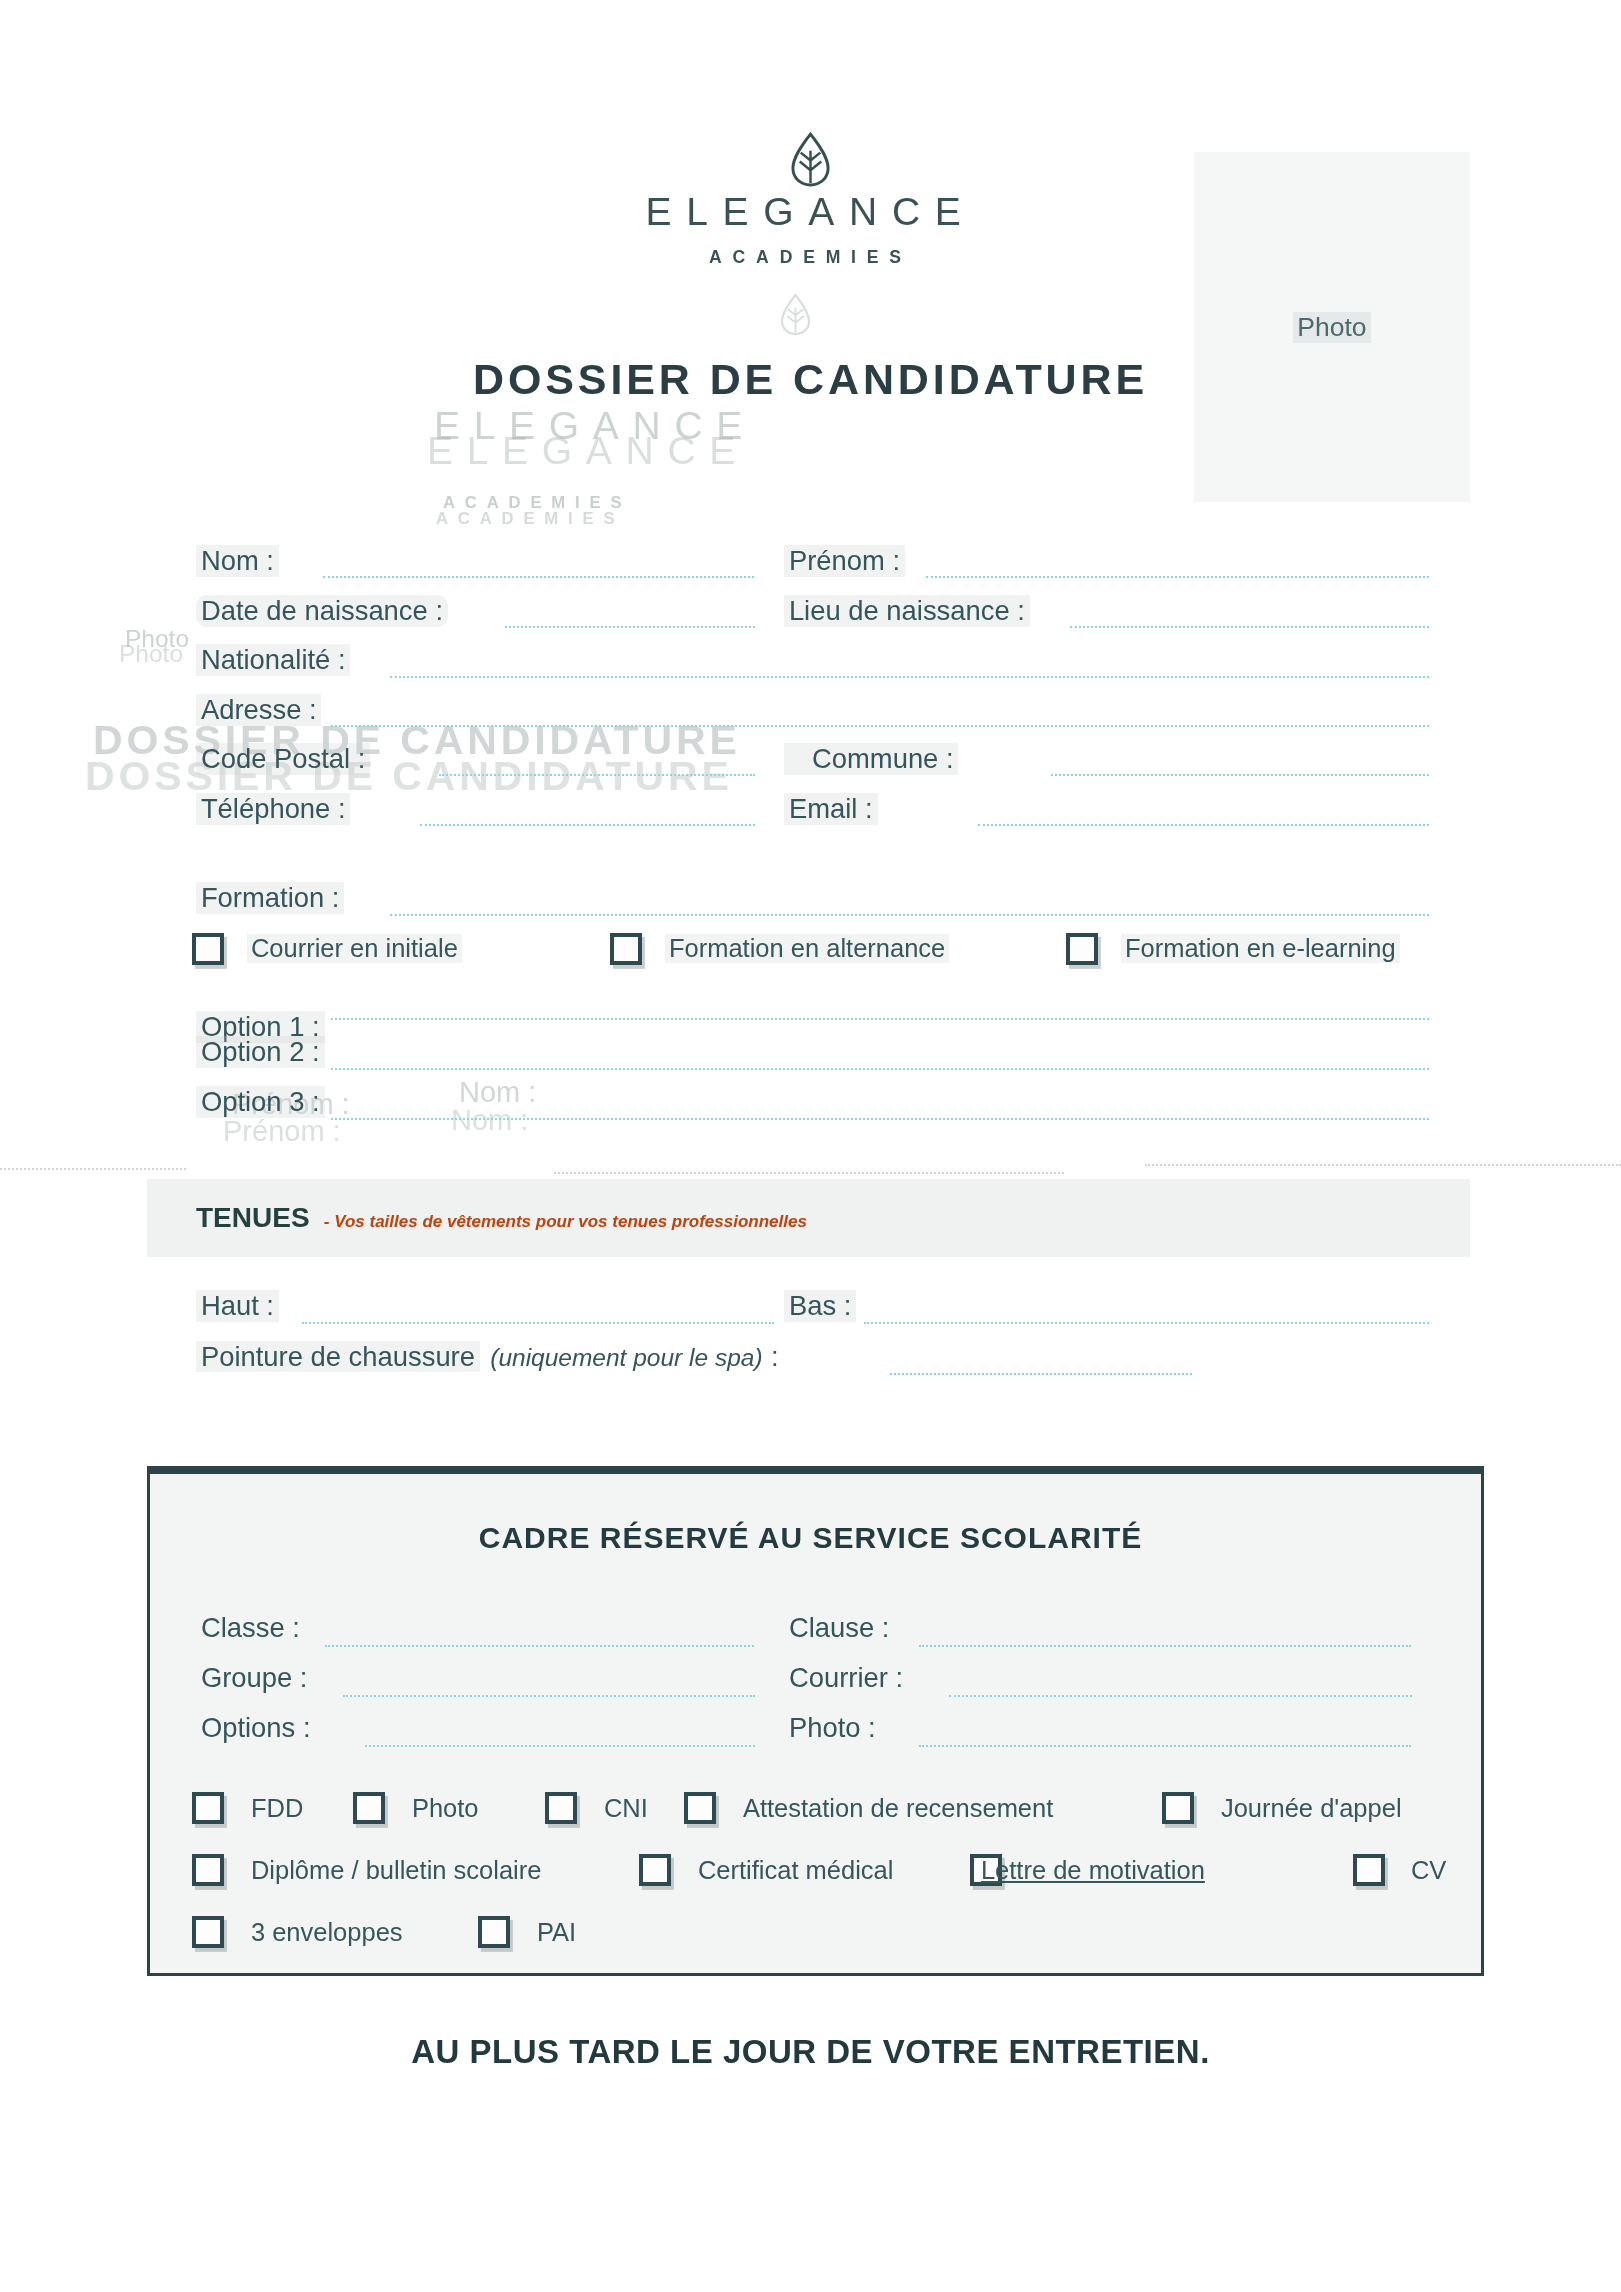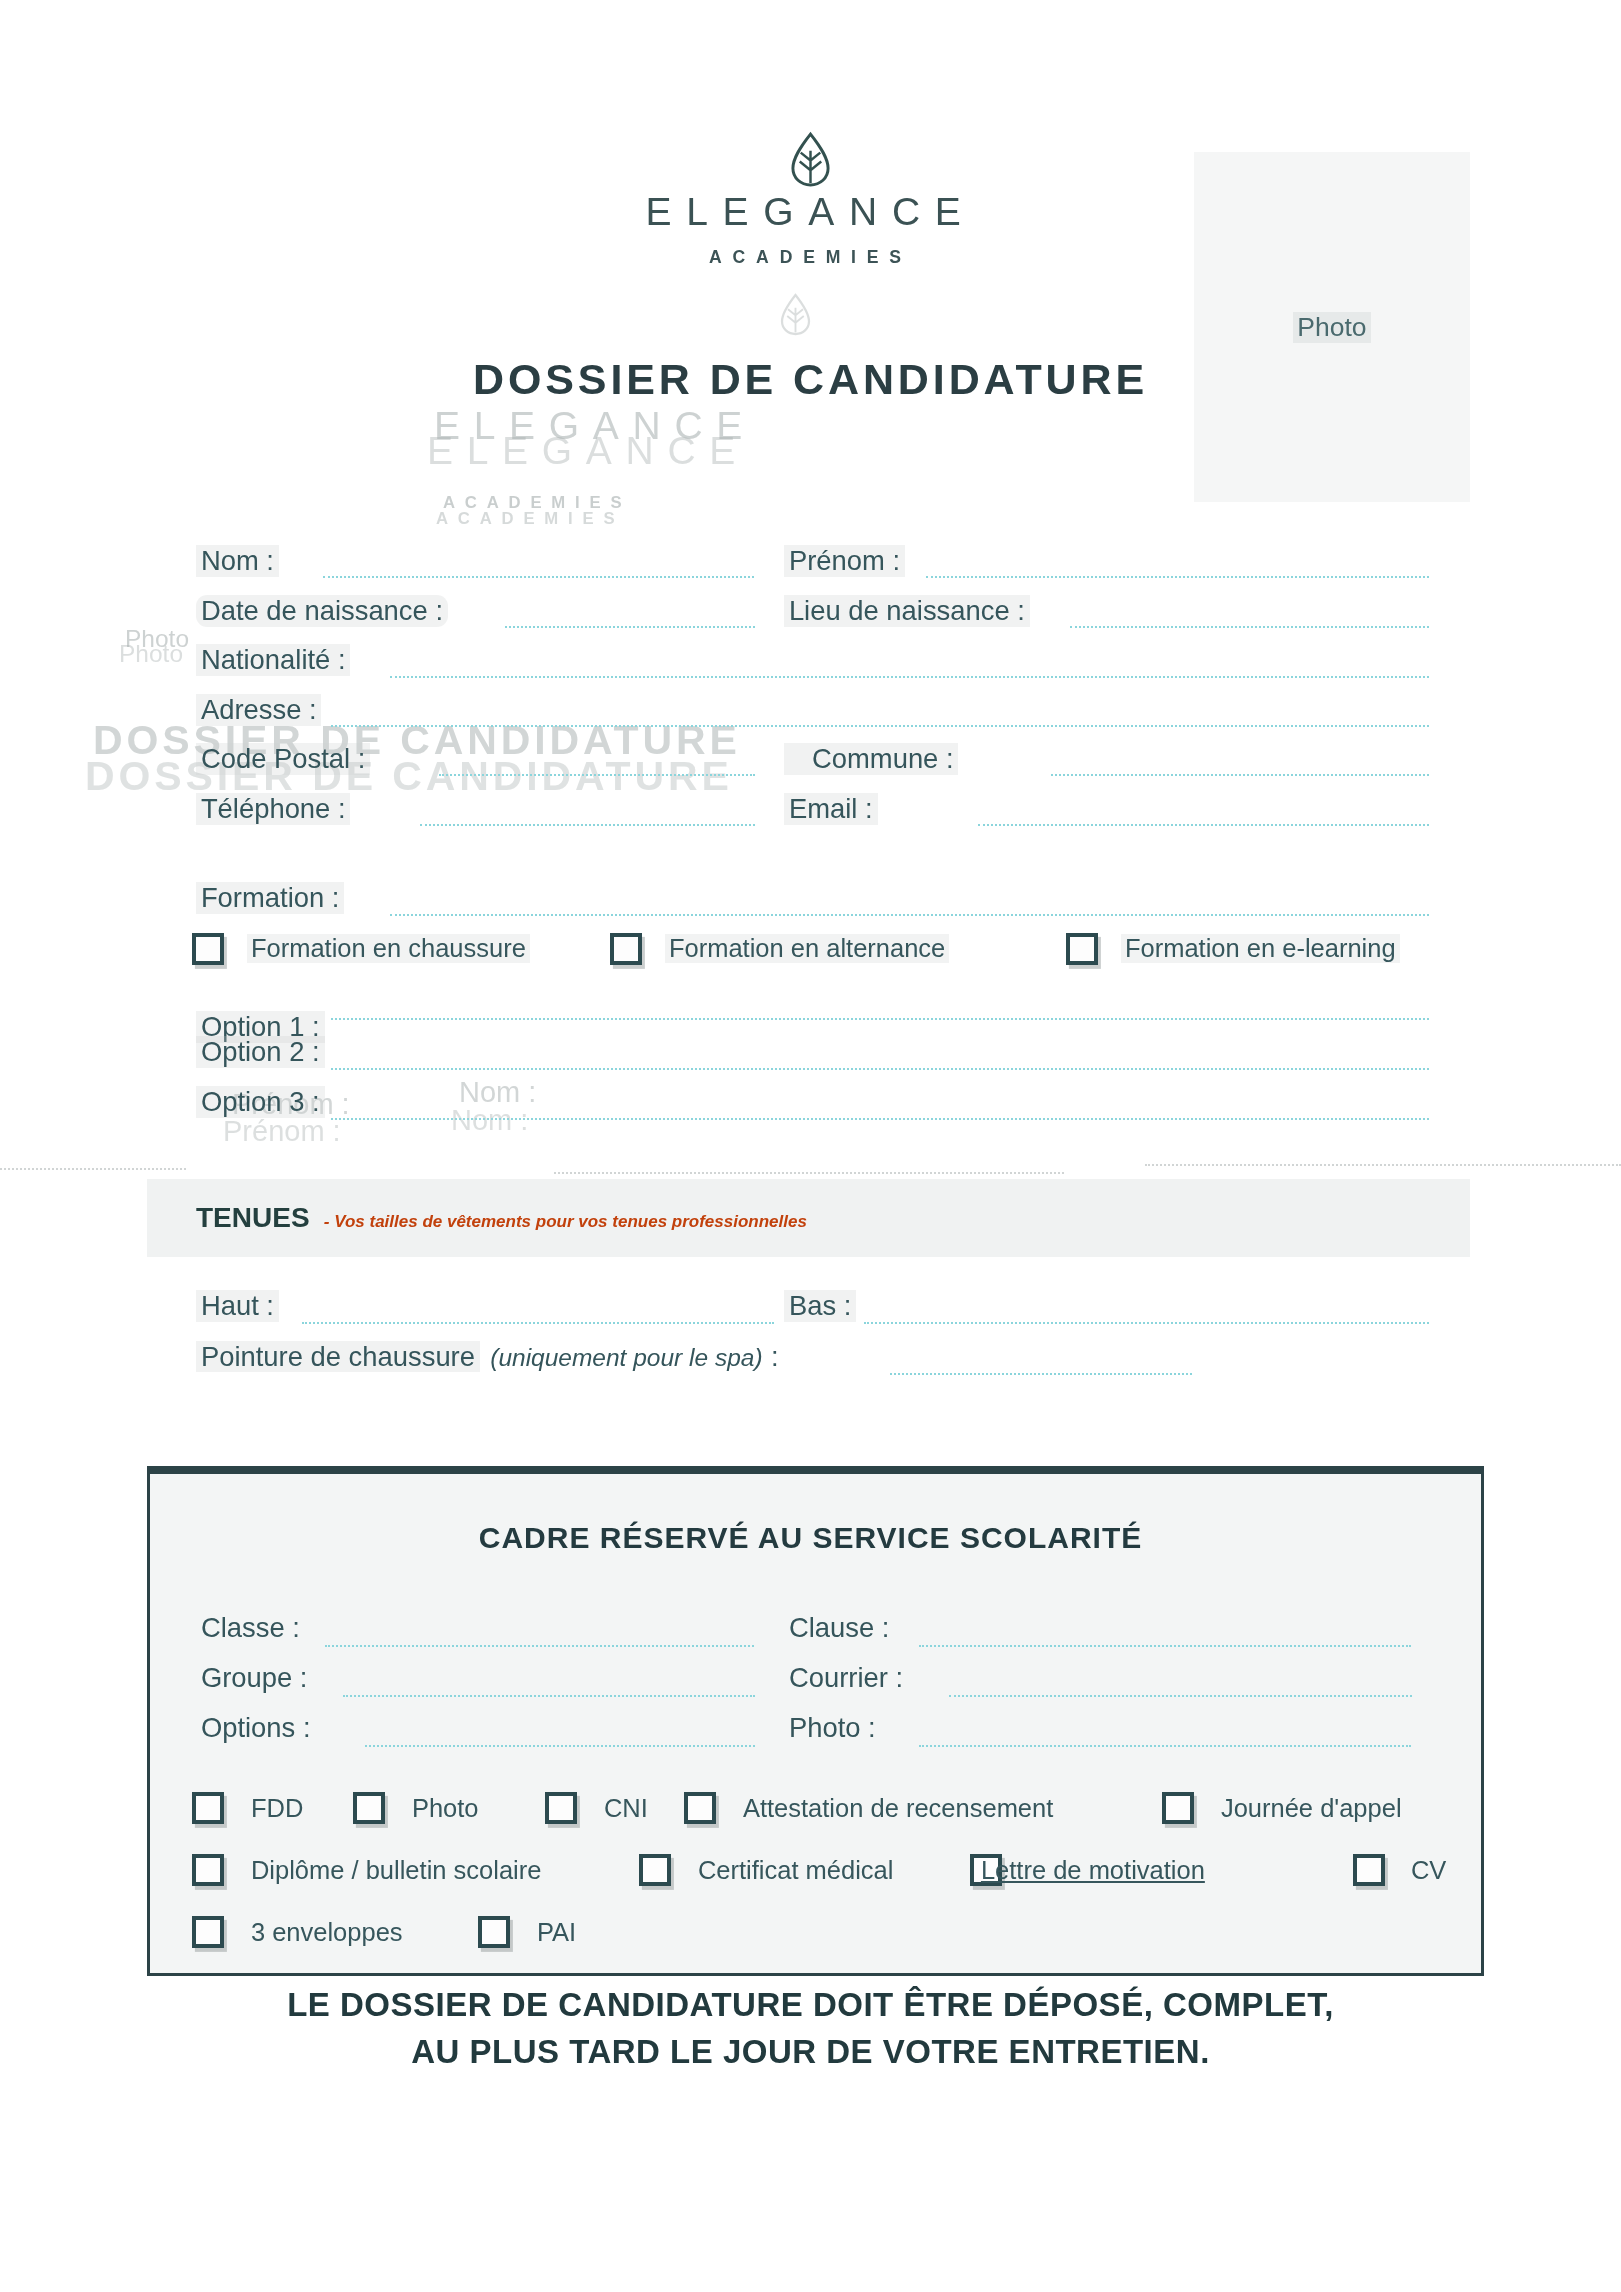--- a/index.html
+++ b/index.html
@@ -96,21 +96,21 @@
 
   <div class="abs label" style="left:196px;top:793px;">Téléphone :</div>
   <div class="abs dotted" style="left:420px;top:824px;width:335px;"></div>
   <div class="abs label" style="left:784px;top:793px;">Email :</div>
   <div class="abs dotted" style="left:978px;top:824px;width:451px;"></div>
 
   <div class="abs label" style="left:196px;top:882px;">Formation :</div>
   <div class="abs dotted" style="left:390px;top:914px;width:1039px;"></div>
 
   <div class="abs cb" style="left:192px;top:933px;"></div>
-  <div class="abs cb-label" style="left:247px;top:934px;">Formation en chaussure</div>
+  <div class="abs cb-label" style="left:247px;top:934px;">Courrier en initiale</div>
   <div class="abs cb" style="left:610px;top:933px;"></div>
   <div class="abs cb-label" style="left:665px;top:934px;">Formation en alternance</div>
   <div class="abs cb" style="left:1066px;top:933px;"></div>
   <div class="abs cb-label" style="left:1121px;top:934px;">Formation en e-learning</div>
 
   <div class="abs label" style="left:196px;top:1011px;">Option 1 :</div>
   <div class="abs dotted" style="left:331px;top:1018px;width:1098px;"></div>
   <div class="abs label" style="left:196px;top:1036px;">Option 2 :</div>
   <div class="abs dotted" style="left:331px;top:1068px;width:1098px;"></div>
   <div class="abs label" style="left:196px;top:1086px;">Option 3 :</div>
@@ -170,17 +170,16 @@
   <div class="abs cb" style="left:970px;top:1854px;"></div>
   <div class="abs cb-label" style="left:977px;top:1856px;background:none;text-decoration:underline;">Lettre de motivation</div>
   <div class="abs cb" style="left:1353px;top:1854px;"></div>
   <div class="abs cb-label" style="left:1407px;top:1856px;background:none;">CV</div>
 
   <div class="abs cb" style="left:192px;top:1916px;"></div>
   <div class="abs cb-label" style="left:247px;top:1918px;background:none;">3 enveloppes</div>
   <div class="abs cb" style="left:478px;top:1916px;"></div>
   <div class="abs cb-label" style="left:533px;top:1918px;background:none;">PAI</div>
 
-  <div class="abs footer-line" style="left:0;top:1986px;">LE DOSSIER DE CANDIDATURE DOIT ÊTRE DÉPOSÉ, COMPLET,</div>
   <div class="abs footer-line" style="left:0;top:2033px;">AU PLUS TARD LE JOUR DE VOTRE ENTRETIEN.</div>
 
 </div>
 
 
 </body></html>

